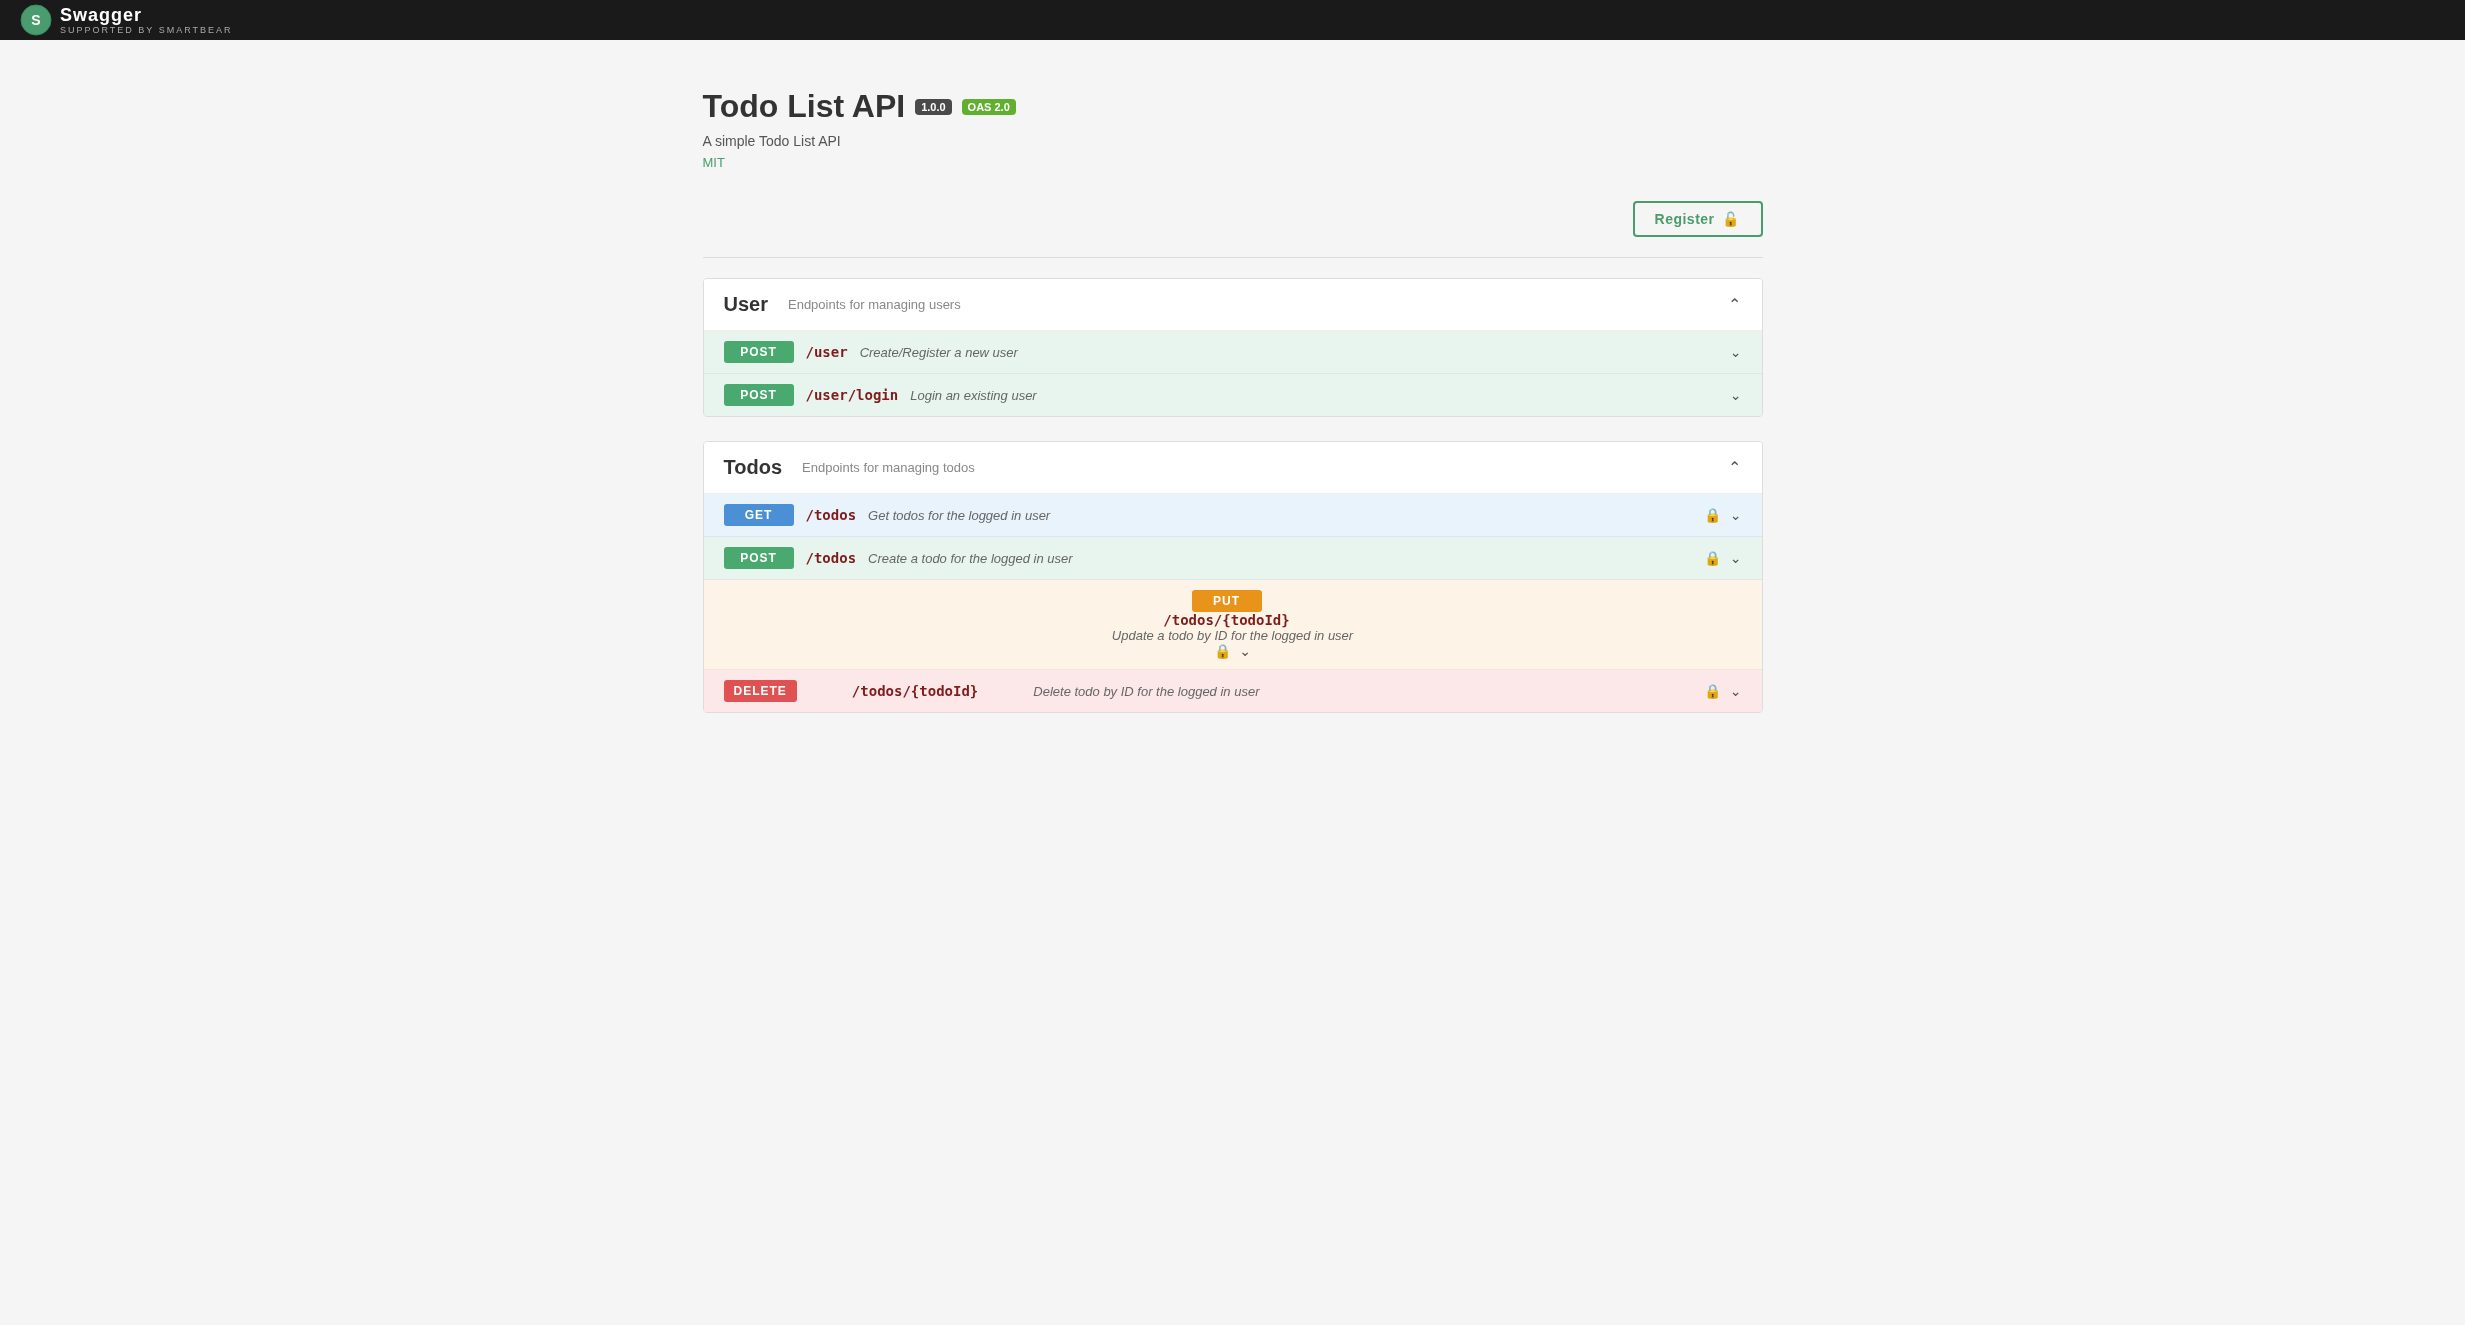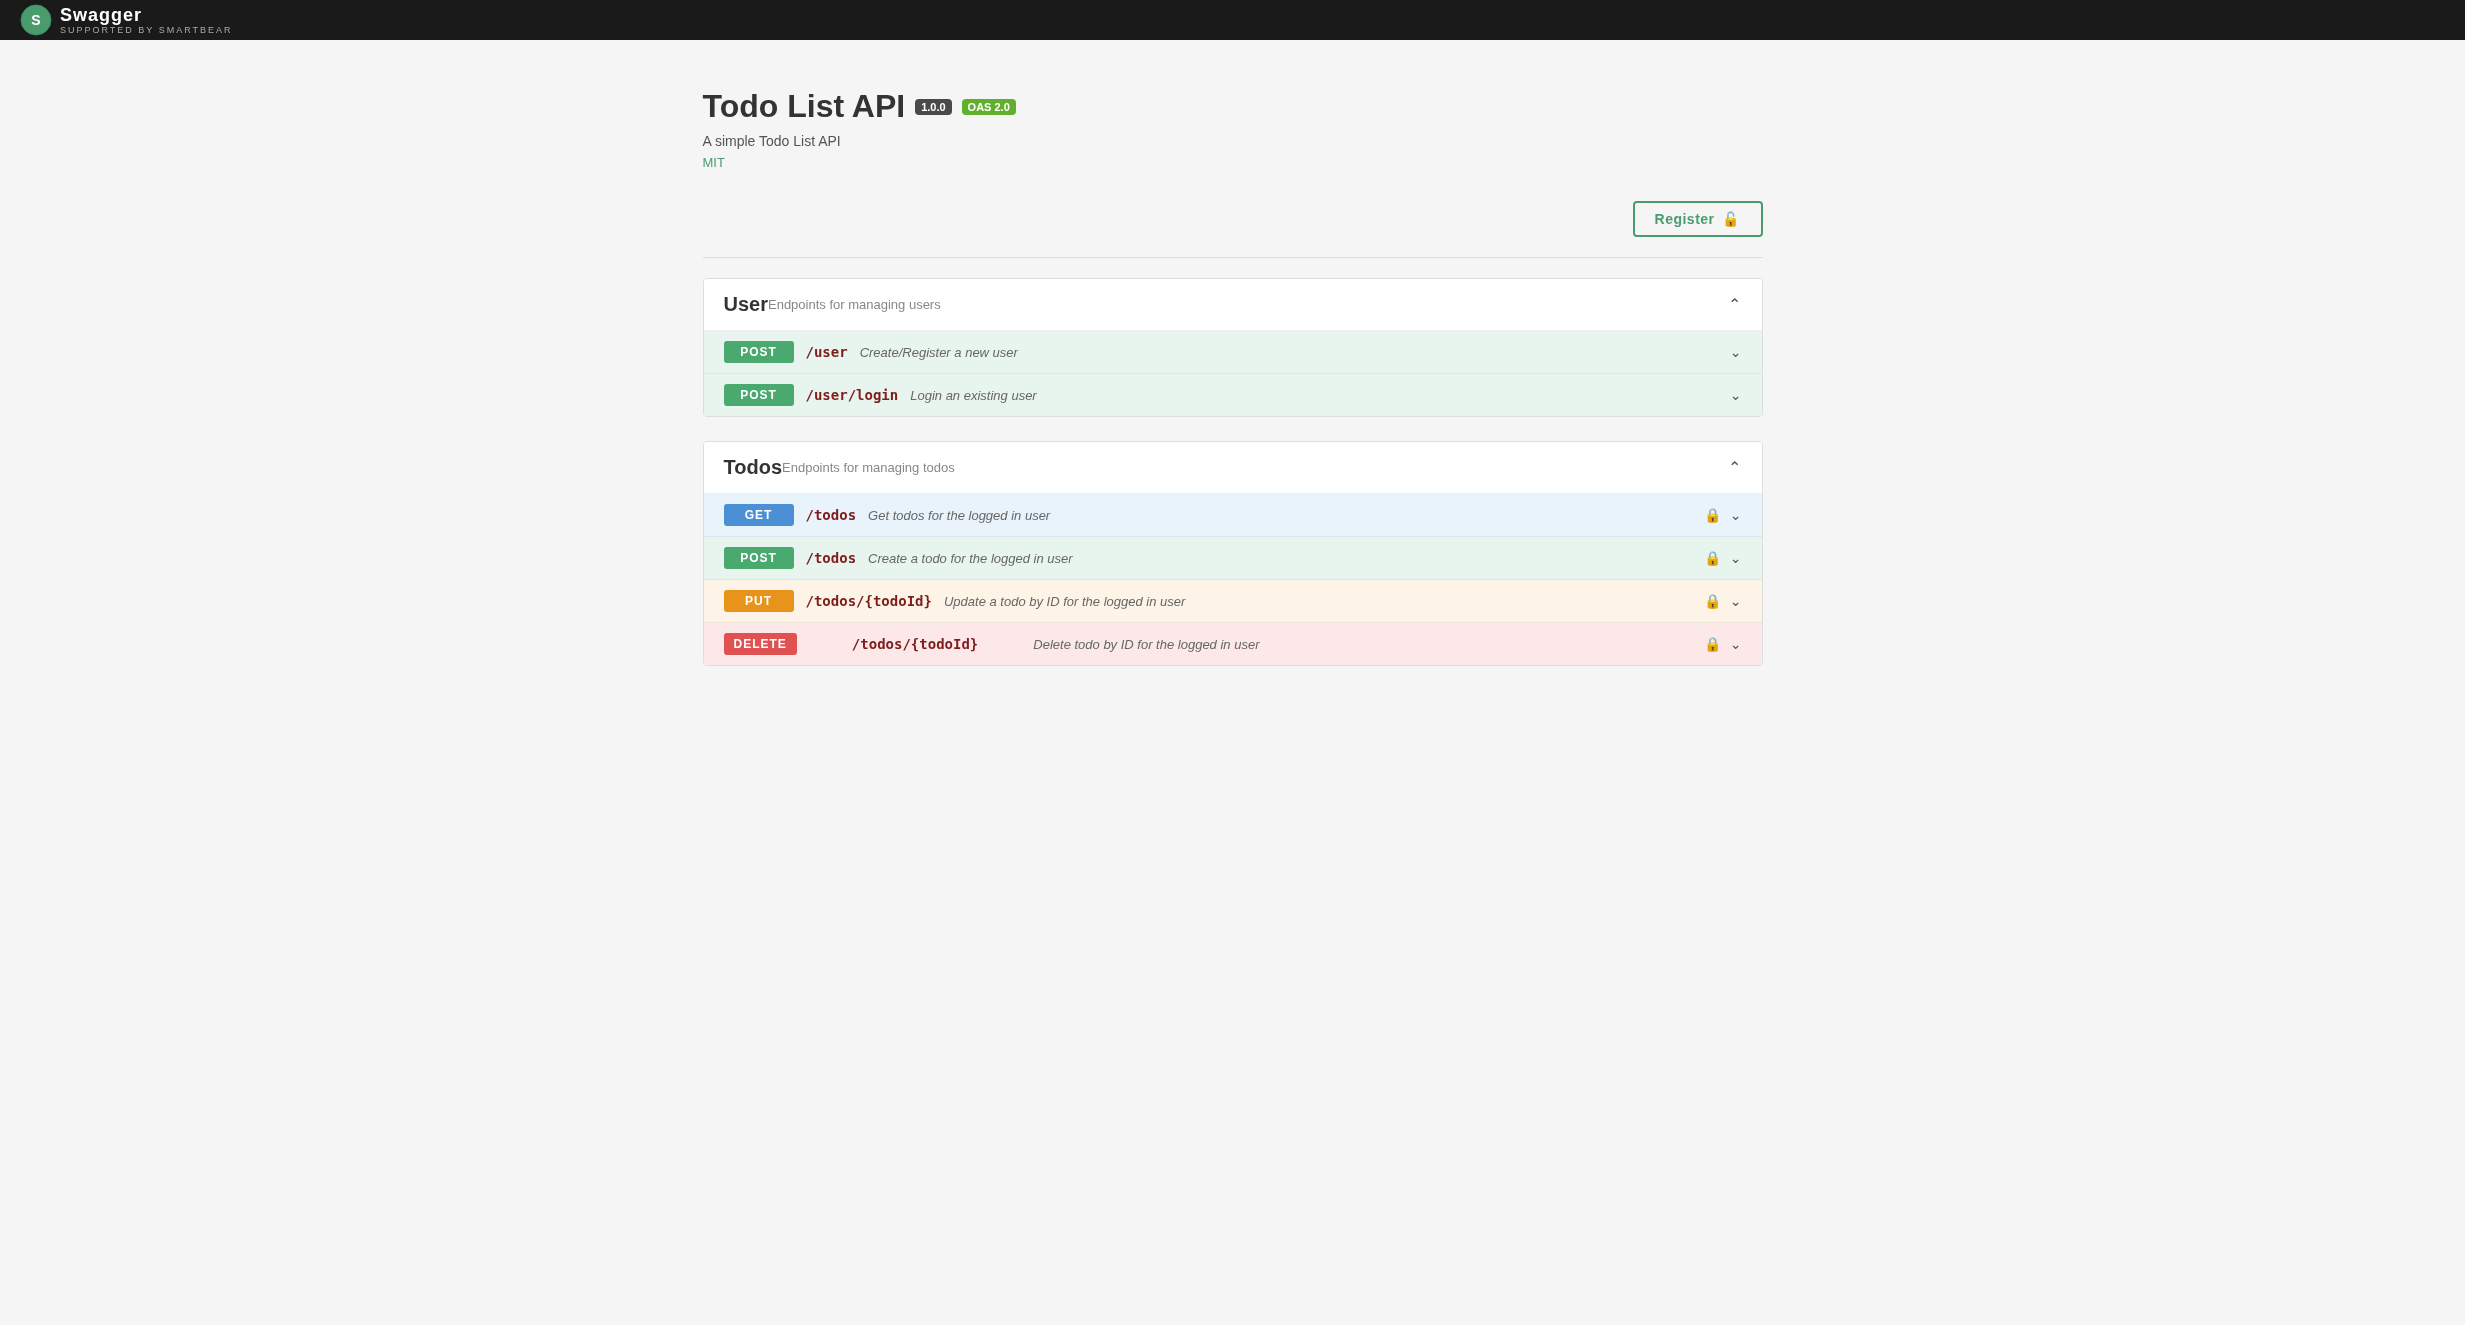--- a/index.html
+++ b/index.html
@@ -130,21 +130,21 @@
       align-items: center;
       justify-content: space-between;
       padding: 14px 20px;
       background: #fff;
       border-bottom: 1px solid #eee;
       cursor: pointer;
     }
     .section-header-left {
       display: flex;
       align-items: center;
-      gap: 0;
+      gap: 20px;
     }
     .section-name {
       font-size: 20px;
       font-weight: bold;
       color: #333;
     }
     .section-description {
       color: #888;
       font-size: 13px;
     }
@@ -180,21 +180,21 @@
       letter-spacing: 1px;
     }
     .method-get { background: #4b8fd4; }
     .method-post { background: #49a96f; }
     .method-put { background: #e8931a; }
     .method-delete { background: #e05252; }
 
     
     .endpoint-get { background: #e8f3fb; }
     .endpoint-post { background: #e8f5ee; }
-    .endpoint-put { background: #fdf4e7; }
+    .endpoint-put { background: #fdf4e7; flex-direction: column; }
     .endpoint-delete { background: #fce8e8; gap: 43px; }
 
     .endpoint-path {
       font-size: 14px;
       font-weight: bold;
       color: #7f1d1d;
       margin-right: 12px;
       font-family: monospace;
     }
     .endpoint-summary {

